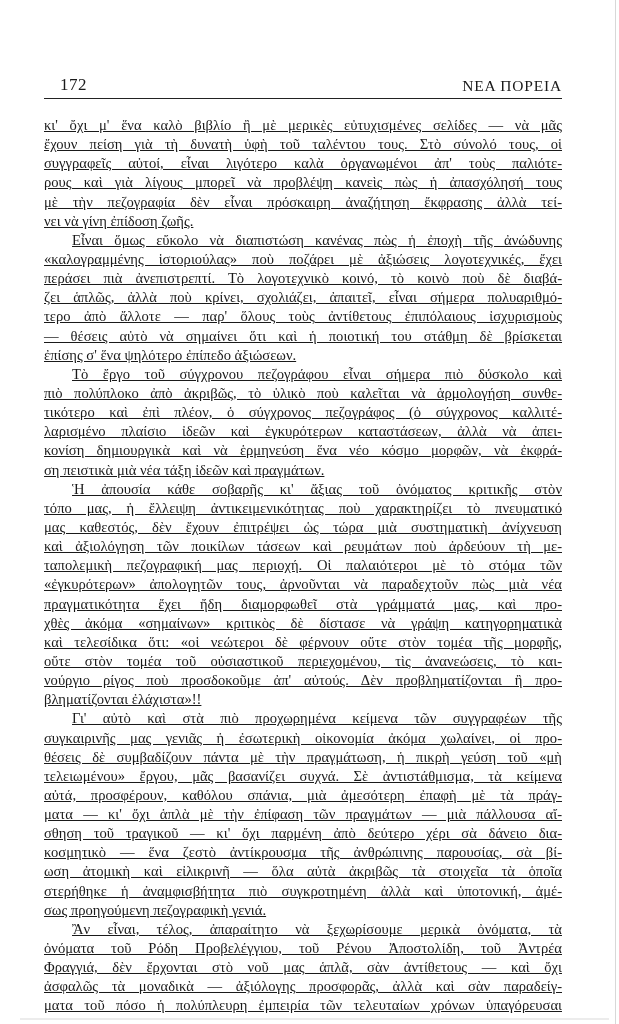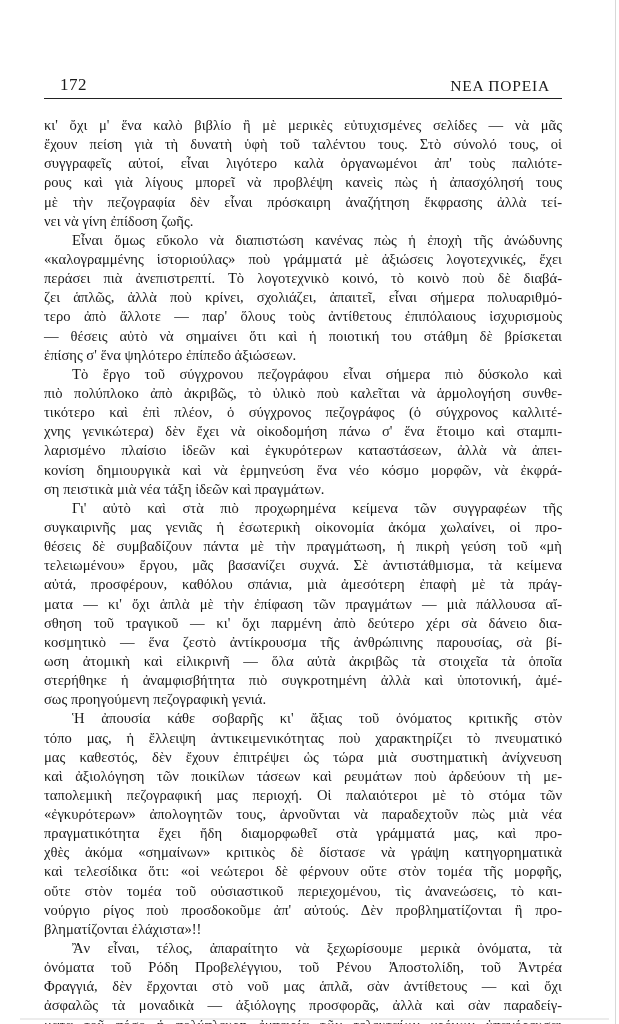--- a/index.html
+++ b/index.html
@@ -20,32 +20,32 @@
   }
   .header {
     position: absolute; left: 44px; top: 72px; width: 518px; height: 26px;
     border-bottom: 1.5px solid #222;
   }
   .page-number {
     position: absolute; left: 16px; bottom: 3px;
     font-family: "Liberation Serif", serif; font-size: 17px; letter-spacing: 0.5px;
   }
   .running-title {
-    position: absolute; right: 12px; bottom: 3px;
+    position: absolute; right: 0; bottom: 3px;
     font-family: "Liberation Serif", serif; font-size: 15.5px; letter-spacing: 0.8px;
   }
   .body-text {
     position: absolute; left: 44px; top: 116px; width: 518px;
     font-family: "Liberation Serif", serif;
     font-size: 14.6px; line-height: 19.15px;
   }
   .line {
     display: block; white-space: nowrap;
     text-align: justify; text-align-last: justify;
-    height: 19.15px; overflow: visible;
+    height: 19.15px; overflow: visible; text-decoration: underline;
   }
   .line.last { text-align-last: left; }
   .line.indent { padding-left: 28px; }
 </style>
 </head>
 <body>
 
 <div class="page-edge"></div>
 <div class="bottom-shadow"></div>
 
@@ -60,67 +60,66 @@
     <span class="line">κι' ὄχι μ' ἕνα καλὸ βιβλίο ἢ μὲ μερικὲς εὐτυχισμένες σελίδες — νὰ μᾶς</span>
     <span class="line">ἔχουν πείση γιὰ τὴ δυνατὴ ὑφὴ τοῦ ταλέντου τους. Στὸ σύνολό τους, οἱ</span>
     <span class="line">συγγραφεῖς αὐτοί, εἶναι λιγότερο καλὰ ὀργανωμένοι ἀπ' τοὺς παλιότε-</span>
     <span class="line">ρους καὶ γιὰ λίγους μπορεῖ νὰ προβλέψη κανεὶς πὼς ἡ ἀπασχόλησή τους</span>
     <span class="line">μὲ τὴν πεζογραφία δὲν εἶναι πρόσκαιρη ἀναζήτηση ἔκφρασης ἀλλὰ τεί-</span>
     <span class="line last">νει νὰ γίνη ἐπίδοση ζωῆς.</span>
   </div>
 
   <div>
     <span class="line indent">Εἶναι ὅμως εὔκολο νὰ διαπιστώση κανένας πὼς ἡ ἐποχὴ τῆς ἀνώδυνης</span>
-    <span class="line">«καλογραμμένης ἱστοριούλας» ποὺ γράμματά μὲ ἀξιώσεις λογοτεχνικές, ἔχει</span>
+    <span class="line">«καλογραμμένης ἱστοριούλας» ποὺ ποζάρει μὲ ἀξιώσεις λογοτεχνικές, ἔχει</span>
     <span class="line">περάσει πιὰ ἀνεπιστρεπτί. Τὸ λογοτεχνικὸ κοινό, τὸ κοινὸ ποὺ δὲ διαβά-</span>
     <span class="line">ζει ἁπλῶς, ἀλλὰ ποὺ κρίνει, σχολιάζει, ἀπαιτεῖ, εἶναι σήμερα πολυαριθμό-</span>
     <span class="line">τερο ἀπὸ ἄλλοτε — παρ' ὅλους τοὺς ἀντίθετους ἐπιπόλαιους ἰσχυρισμοὺς</span>
     <span class="line">— θέσεις αὐτὸ νὰ σημαίνει ὅτι καὶ ἡ ποιοτική του στάθμη δὲ βρίσκεται</span>
     <span class="line last">ἐπίσης σ' ἕνα ψηλότερο ἐπίπεδο ἀξιώσεων.</span>
   </div>
 
   <div>
     <span class="line indent">Τὸ ἔργο τοῦ σύγχρονου πεζογράφου εἶναι σήμερα πιὸ δύσκολο καὶ</span>
     <span class="line">πιὸ πολύπλοκο ἀπὸ ἀκριβῶς, τὸ ὑλικὸ ποὺ καλεῖται νὰ ἁρμολογήση συνθε-</span>
     <span class="line">τικότερο καὶ ἐπὶ πλέον, ὁ σύγχρονος πεζογράφος (ὁ σύγχρονος καλλιτέ-</span>
-    <span class="line">χνης γενικώτερα) δὲν ἔχει νὰ οἰκοδομήση πάνω σ' ἕνα ἕτοιμο καὶ σταμπι-</span>
     <span class="line">λαρισμένο πλαίσιο ἰδεῶν καὶ ἐγκυρότερων καταστάσεων, ἀλλὰ νὰ ἀπει-</span>
     <span class="line">κονίση δημιουργικὰ καὶ νὰ ἑρμηνεύση ἕνα νέο κόσμο μορφῶν, νὰ ἐκφρά-</span>
     <span class="line last">ση πειστικὰ μιὰ νέα τάξη ἰδεῶν καὶ πραγμάτων.</span>
-  </div>
-
-  <div>
-    <span class="line indent">Γι' αὐτὸ καὶ στὰ πιὸ προχωρημένα κείμενα τῶν συγγραφέων τῆς</span>
-    <span class="line">συγκαιρινῆς μας γενιᾶς ἡ ἐσωτερικὴ οἰκονομία ἀκόμα χωλαίνει, οἱ προ-</span>
-    <span class="line">θέσεις δὲ συμβαδίζουν πάντα μὲ τὴν πραγμάτωση, ἡ πικρὴ γεύση τοῦ «μὴ</span>
-    <span class="line">τελειωμένου» ἔργου, μᾶς βασανίζει συχνά. Σὲ ἀντιστάθμισμα, τὰ κείμενα</span>
-    <span class="line">αὐτά, προσφέρουν, καθόλου σπάνια, μιὰ ἀμεσότερη ἐπαφὴ μὲ τὰ πράγ-</span>
-    <span class="line">ματα — κι' ὄχι ἁπλὰ μὲ τὴν ἐπίφαση τῶν πραγμάτων — μιὰ πάλλουσα αἴ-</span>
-    <span class="line">σθηση τοῦ τραγικοῦ — κι' ὄχι παρμένη ἀπὸ δεύτερο χέρι σὰ δάνειο δια-</span>
-    <span class="line">κοσμητικὸ — ἕνα ζεστὸ ἀντίκρουσμα τῆς ἀνθρώπινης παρουσίας, σὰ βί-</span>
-    <span class="line">ωση ἀτομικὴ καὶ εἰλικρινῆ — ὅλα αὐτὰ ἀκριβῶς τὰ στοιχεῖα τὰ ὁποῖα</span>
-    <span class="line">στερήθηκε ἡ ἀναμφισβήτητα πιὸ συγκροτημένη ἀλλὰ καὶ ὑποτονική, ἀμέ-</span>
-    <span class="line last">σως προηγούμενη πεζογραφικὴ γενιά.</span>
   </div>
 
   <div>
     <span class="line indent">Ἡ ἀπουσία κάθε σοβαρῆς κι' ἄξιας τοῦ ὀνόματος κριτικῆς στὸν</span>
     <span class="line">τόπο μας, ἡ ἔλλειψη ἀντικειμενικότητας ποὺ χαρακτηρίζει τὸ πνευματικό</span>
     <span class="line">μας καθεστός, δὲν ἔχουν ἐπιτρέψει ὡς τώρα μιὰ συστηματικὴ ἀνίχνευση</span>
     <span class="line">καὶ ἀξιολόγηση τῶν ποικίλων τάσεων καὶ ρευμάτων ποὺ ἀρδεύουν τὴ με-</span>
     <span class="line">ταπολεμικὴ πεζογραφική μας περιοχή. Οἱ παλαιότεροι μὲ τὸ στόμα τῶν</span>
     <span class="line">«ἐγκυρότερων» ἀπολογητῶν τους, ἀρνοῦνται νὰ παραδεχτοῦν πὼς μιὰ νέα</span>
     <span class="line">πραγματικότητα ἔχει ἤδη διαμορφωθεῖ στὰ γράμματά μας, καὶ προ-</span>
     <span class="line">χθὲς ἀκόμα «σημαίνων» κριτικὸς δὲ δίστασε νὰ γράψη κατηγορηματικὰ</span>
     <span class="line">καὶ τελεσίδικα ὅτι: «οἱ νεώτεροι δὲ φέρνουν οὔτε στὸν τομέα τῆς μορφῆς,</span>
     <span class="line">οὔτε στὸν τομέα τοῦ οὐσιαστικοῦ περιεχομένου, τὶς ἀνανεώσεις, τὸ και-</span>
     <span class="line">νούργιο ρίγος ποὺ προσδοκοῦμε ἀπ' αὐτούς. Δὲν προβληματίζονται ἢ προ-</span>
     <span class="line last">βληματίζονται ἐλάχιστα»!!</span>
   </div>
 
   <div>
+    <span class="line indent">Γι' αὐτὸ καὶ στὰ πιὸ προχωρημένα κείμενα τῶν συγγραφέων τῆς</span>
+    <span class="line">συγκαιρινῆς μας γενιᾶς ἡ ἐσωτερικὴ οἰκονομία ἀκόμα χωλαίνει, οἱ προ-</span>
+    <span class="line">θέσεις δὲ συμβαδίζουν πάντα μὲ τὴν πραγμάτωση, ἡ πικρὴ γεύση τοῦ «μὴ</span>
+    <span class="line">τελειωμένου» ἔργου, μᾶς βασανίζει συχνά. Σὲ ἀντιστάθμισμα, τὰ κείμενα</span>
+    <span class="line">αὐτά, προσφέρουν, καθόλου σπάνια, μιὰ ἀμεσότερη ἐπαφὴ μὲ τὰ πράγ-</span>
+    <span class="line">ματα — κι' ὄχι ἁπλὰ μὲ τὴν ἐπίφαση τῶν πραγμάτων — μιὰ πάλλουσα αἴ-</span>
+    <span class="line">σθηση τοῦ τραγικοῦ — κι' ὄχι παρμένη ἀπὸ δεύτερο χέρι σὰ δάνειο δια-</span>
+    <span class="line">κοσμητικὸ — ἕνα ζεστὸ ἀντίκρουσμα τῆς ἀνθρώπινης παρουσίας, σὰ βί-</span>
+    <span class="line">ωση ἀτομικὴ καὶ εἰλικρινῆ — ὅλα αὐτὰ ἀκριβῶς τὰ στοιχεῖα τὰ ὁποῖα</span>
+    <span class="line">στερήθηκε ἡ ἀναμφισβήτητα πιὸ συγκροτημένη ἀλλὰ καὶ ὑποτονική, ἀμέ-</span>
+    <span class="line last">σως προηγούμενη πεζογραφικὴ γενιά.</span>
+  </div>
+
+  <div>
     <span class="line indent">Ἂν εἶναι, τέλος, ἀπαραίτητο νὰ ξεχωρίσουμε μερικὰ ὀνόματα, τὰ</span>
     <span class="line">ὀνόματα τοῦ Ρόδη Προβελέγγιου, τοῦ Ρένου Ἀποστολίδη, τοῦ Ἀντρέα</span>
     <span class="line">Φραγγιά, δὲν ἔρχονται στὸ νοῦ μας ἁπλᾶ, σὰν ἀντίθετους — καὶ ὄχι</span>
     <span class="line">ἀσφαλῶς τὰ μοναδικὰ — ἀξιόλογης προσφορᾶς, ἀλλὰ καὶ σὰν παραδείγ-</span>
     <span class="line">ματα τοῦ πόσο ἡ πολύπλευρη ἐμπειρία τῶν τελευταίων χρόνων ὑπαγόρευσαι</span>
   </div>
 </main>
 
 </body></html>

